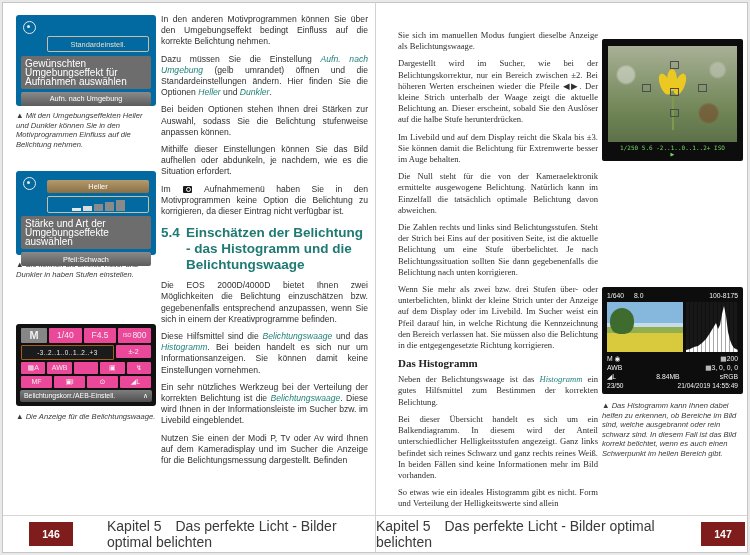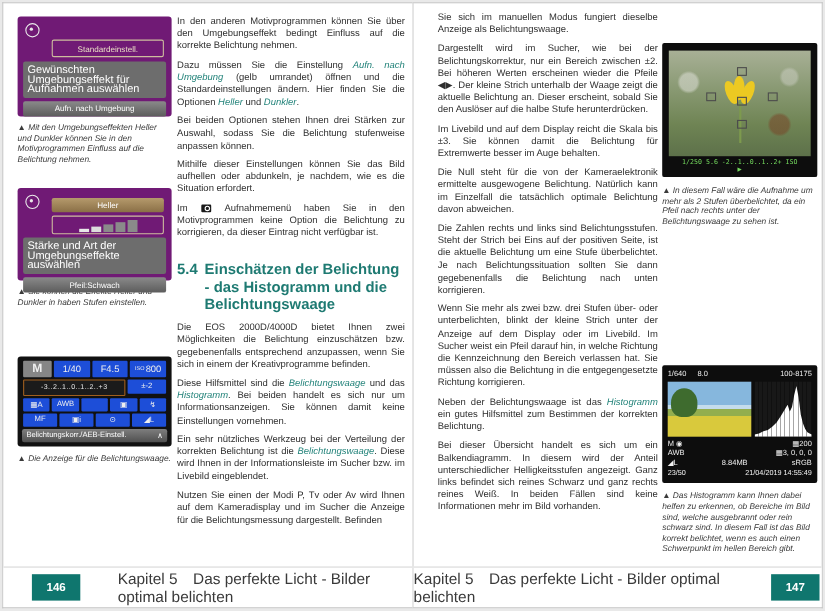--- a/index.html
+++ b/index.html
@@ -7,52 +7,52 @@
   .spread{position:relative;width:746px;height:551px;margin:2px;display:flex;}
   .page{position:relative;width:373px;height:551px;background:#fff;border:1px solid #c6c6c6;box-sizing:border-box;overflow:hidden;}
   .page.left{border-right:none;}
   .page.right{border-left:1px solid #d2d2d2;}
 
   
   p.body{font-size:8.6px;line-height:11.2px;color:#2f2f2f;text-align:justify;margin:0 0 6px 0;}
   .em{color:#23837a;font-style:italic;}
   .cam-icon{display:inline-block;width:9px;height:7px;background:#1a1a1a;border-radius:1px;position:relative;top:1px;margin:0 1px;}
   .cam-icon::after{content:"";position:absolute;left:3px;top:1.5px;width:3px;height:3px;border:1px solid #fff;border-radius:50%;}
-  h2.section{display:flex;color:#1e7a72;font-size:13.5px;line-height:16px;font-weight:bold;margin:20px 0 7px 0;}
+  h2.section{display:flex;color:#1e7a72;font-size:13.5px;line-height:16px;font-weight:bold;margin:8px 0 7px 0;}
   h2.section .h-num{width:25px;flex:none;}
   h2.section .h-text{flex:1;}
   h3.sub{font-size:11px;color:#222;font-weight:bold;margin:6px 0 5px 0;}
   .caption{font-size:7.6px;line-height:9.6px;color:#3a3a3a;font-style:italic;text-align:left;margin:0;}
 
   
   .main-left{position:absolute;left:158px;top:11px;width:207px;}
-  .col-right{position:absolute;left:22px;top:7px;width:200px;}
+  .col-right{position:absolute;left:22px;top:27px;width:200px;font-family:Liberation Serif, serif;}
   .aside-left{position:absolute;left:13px;top:12px;width:140px;}
   .aside-right{position:absolute;left:226px;top:36px;width:141px;}
 
   
-  .cam-screen{position:relative;background:#701a75;border-radius:3px;box-sizing:border-box;width:140px;padding:5px;color:#eee;}
+  .cam-screen{position:relative;background:#0369a1;border-radius:3px;box-sizing:border-box;width:140px;padding:5px;color:#eee;}
   .scene-icon{display:block;width:11px;height:11px;border:1.6px solid #e9e9e9;border-radius:50%;position:relative;margin:1px 0 2px 2px;}
   .scene-icon::after{content:"";position:absolute;left:2.6px;top:2.6px;width:3px;height:3px;background:#e9e9e9;border-radius:50%;}
   .std-box{margin:0 2px 4px 26px;border:1px solid #cdbd9e;color:#e8ddc4;font-size:7.4px;text-align:center;padding:2.5px 0;border-radius:2px;}
   .help-box{background:#6d6d6d;color:#fff;font-size:10px;line-height:9.3px;padding:2.5px 4px;border-radius:2px;margin:3px 0;}
   .bottom-bar{background:linear-gradient(#8a8a8a,#5c5c5c);color:#fff;font-size:7.3px;text-align:center;padding:2.5px 0;border-radius:2px;}
   .sel-bar{background:linear-gradient(#b59a6c,#8a6f46);color:#fff;font-size:7.4px;text-align:center;padding:2px 0;border-radius:2px;margin:0 2px 3px 26px;}
   .meter-box{margin:0 2px 2px 26px;border:1px solid #cdbd9e;border-radius:2px;height:13px;display:flex;align-items:flex-end;justify-content:center;gap:2px;padding:1px 0;}
   .meter-box b{display:block;width:9px;background:#8a8a8a;}
   .meter-box b:nth-child(1){height:3px;background:#e8e8e8;}
   .meter-box b:nth-child(2){height:5px;background:#dcdcdc;}
   .meter-box b:nth-child(3){height:7px;}
   .meter-box b:nth-child(4){height:9px;}
   .meter-box b:nth-child(5){height:11px;}
 
   
   .settings{padding:4px;background:#111;}
   .srow{display:flex;margin-bottom:2px;}
-  .cell{background:#1d4ed8;color:#efefef;margin:0 1px;flex:1;display:flex;align-items:center;justify-content:center;font-size:8.5px;height:15px;border-radius:1px;}
+  .cell{background:#ec4899;color:#efefef;margin:0 1px;flex:1;display:flex;align-items:center;justify-content:center;font-size:8.5px;height:15px;border-radius:1px;}
   .cell.small{font-size:7px;height:12px;}
   .cell.mode{background:#868686;font-weight:bold;font-size:11px;flex:0 0 26px;}
   .cell sup{font-size:5px;margin-right:1px;}
   .scalebox{flex:2.6;border:1px solid #a05f1e;background:#1b1b1b;color:#e8e8e8;font-size:6.4px;letter-spacing:.4px;display:flex;align-items:center;justify-content:center;height:13px;margin:0 1px;border-radius:1px;}
   .bottom-bar2{display:flex;align-items:center;background:linear-gradient(#7e7e7e,#4f4f4f);border-radius:2px;color:#fff;font-size:6.9px;padding:2px 4px;justify-content:space-between;margin-top:2px;}
 
   
   .vf{background:#0d0d0d;border-radius:2px;padding:7px 6px 3px 6px;width:141px;box-sizing:border-box;}
   .vf-photo{position:relative;height:96px;overflow:hidden;background:
     radial-gradient(circle at 78% 70%, rgba(120,70,40,.55) 0 7%, transparent 9%),
@@ -73,21 +73,21 @@
   .pb-row .mid{margin-right:auto;margin-left:10px;}
   .pb-main{display:flex;gap:3px;margin:2px 0;}
   .pb-thumb{position:relative;width:76px;height:50px;background:linear-gradient(180deg,#86b7dd 0 42%,#c4dcec 42% 50%,#93ae4e 50% 62%,#d9c93c 62% 100%);overflow:hidden;}
   .pb-tree{position:absolute;left:3px;top:6px;width:24px;height:26px;background:#3e6b2e;border-radius:50% 50% 40% 40%;}
   .pb-hist{position:relative;width:52px;height:50px;background:#181818;}
   .pb-hist::after{content:"";position:absolute;inset:0;background:repeating-linear-gradient(90deg,transparent 0 3px,rgba(0,0,0,.35) 3px 4px);}
   .pb-foot{font-size:6.6px;}
 
   
   .footer{position:absolute;left:0;right:0;bottom:0;height:36px;border-top:1px solid #d7d7d7;display:flex;align-items:center;background:#fff;}
-  .pagebox{width:44px;height:24px;background:#0f766e;color:#fff;font-weight:bold;font-size:10.5px;display:flex;align-items:center;justify-content:center;flex:none;}
+  .pagebox{width:44px;height:24px;background:#7f1d1d;color:#fff;font-weight:bold;font-size:10.5px;display:flex;align-items:center;justify-content:center;flex:none;}
   .foot-text{font-size:14px;color:#3a3a3a;}
   .foot-text .gap{display:inline-block;width:14px;}
   .page.left .pagebox{margin-left:26px;}
   .page.left .foot-text{margin-left:34px;}
   .page.right .foot-text{margin-left:auto;margin-right:14px;}
   .page.right .pagebox{margin-right:2px;}
 </style>
 </head>
 <body>
 
@@ -184,22 +184,24 @@
 
   <section class="page right">
 
     <div class="col-right">
       <p class="body"><span>Sie sich im manuellen Modus fungiert dieselbe Anzeige als Belichtungswaage.</span></p>
       <p class="body"><span>Dargestellt wird im Sucher, wie bei der Belichtungskorrektur, nur ein Bereich zwischen ±2. Bei höheren Werten erscheinen wieder die Pfeile ◀▶. Der kleine Strich unterhalb der Waage zeigt die aktuelle Belichtung an. Dieser erscheint, sobald Sie den Auslöser auf die halbe Stufe herunterdrücken.</span></p>
       <p class="body"><span>Im Livebild und auf dem Display reicht die Skala bis ±3. Sie können damit die Belichtung für Extremwerte besser im Auge behalten.</span></p>
       <p class="body"><span>Die Null steht für die von der Kameraelektronik ermittelte ausgewogene Belichtung. Natürlich kann im Einzelfall die tatsächlich optimale Belichtung davon abweichen.</span></p>
       <p class="body"><span>Die Zahlen rechts und links sind Belichtungsstufen. Steht der Strich bei Eins auf der positiven Seite, ist die aktuelle Belichtung um eine Stufe überbelichtet. Je nach Belichtungssituation sollten Sie dann gegebenenfalls die Belichtung nach unten korrigieren.</span></p>
       <p class="body"><span>Wenn Sie mehr als zwei bzw. drei Stufen über- oder unterbelichten, blinkt der kleine Strich unter der Anzeige auf dem Display oder im Livebild. Im Sucher weist ein Pfeil darauf hin, in welche Richtung die Kennzeichnung den Bereich verlassen hat. Sie müssen also die Belichtung in die entgegengesetzte Richtung korrigieren.</span></p>
+      <h3 class="sub">Das Histogramm</h3>
       <p class="body"><span>Neben der Belichtungswaage ist das </span><span class="em">Histogramm</span><span> ein gutes Hilfsmittel zum Bestimmen der korrekten Belichtung.</span></p>
       <p class="body"><span>Bei dieser Übersicht handelt es sich um ein Balkendiagramm. In diesem wird der Anteil unterschiedlicher Helligkeitsstufen angezeigt. Ganz links befindet sich reines Schwarz und ganz rechts reines Weiß. In beiden Fällen sind keine Informationen mehr im Bild vorhanden.</span></p>
+      <p class="body"><span>So etwas wie ein ideales Histogramm gibt es nicht. Form und Verteilung der Helligkeitswerte sind allein</span></p>
     </div>
 
     <aside class="aside-right">
 
       <figure class="vf" style="margin:0">
         <div class="vf-photo">
           <span class="stem"></span>
           <span class="petal p2"></span>
           <span class="petal p3"></span>
           <span class="petal p1"></span>
@@ -207,21 +209,20 @@
           <span class="af" style="left:26%;top:40%"></span>
           <span class="af" style="left:48%;top:44%"></span>
           <span class="af" style="left:70%;top:40%"></span>
           <span class="af" style="left:48%;top:66%"></span>
         </div>
         <div class="vf-bar">
             <span>1/250 5.6 -2..1..0..1..2+ ISO</span>
           </div>
         <div class="vf-arrow">▶</div>
       </figure>
-      <p class="caption" style="margin-top:7px">▲ In diesem Fall wäre die Aufnahme um mehr als 2 Stufen überbelichtet, da ein Pfeil nach rechts unter der Belichtungswaage zu sehen ist.</p>
 
       <figure class="pb" style="margin:126px 0 0 0">
         <div class="pb-row">
           <span>1/640</span>
           <span class="mid">8.0</span>
           <span>100-8175</span>
         </div>
         <div class="pb-main">
           <div class="pb-thumb">
               <span class="pb-tree"></span>

